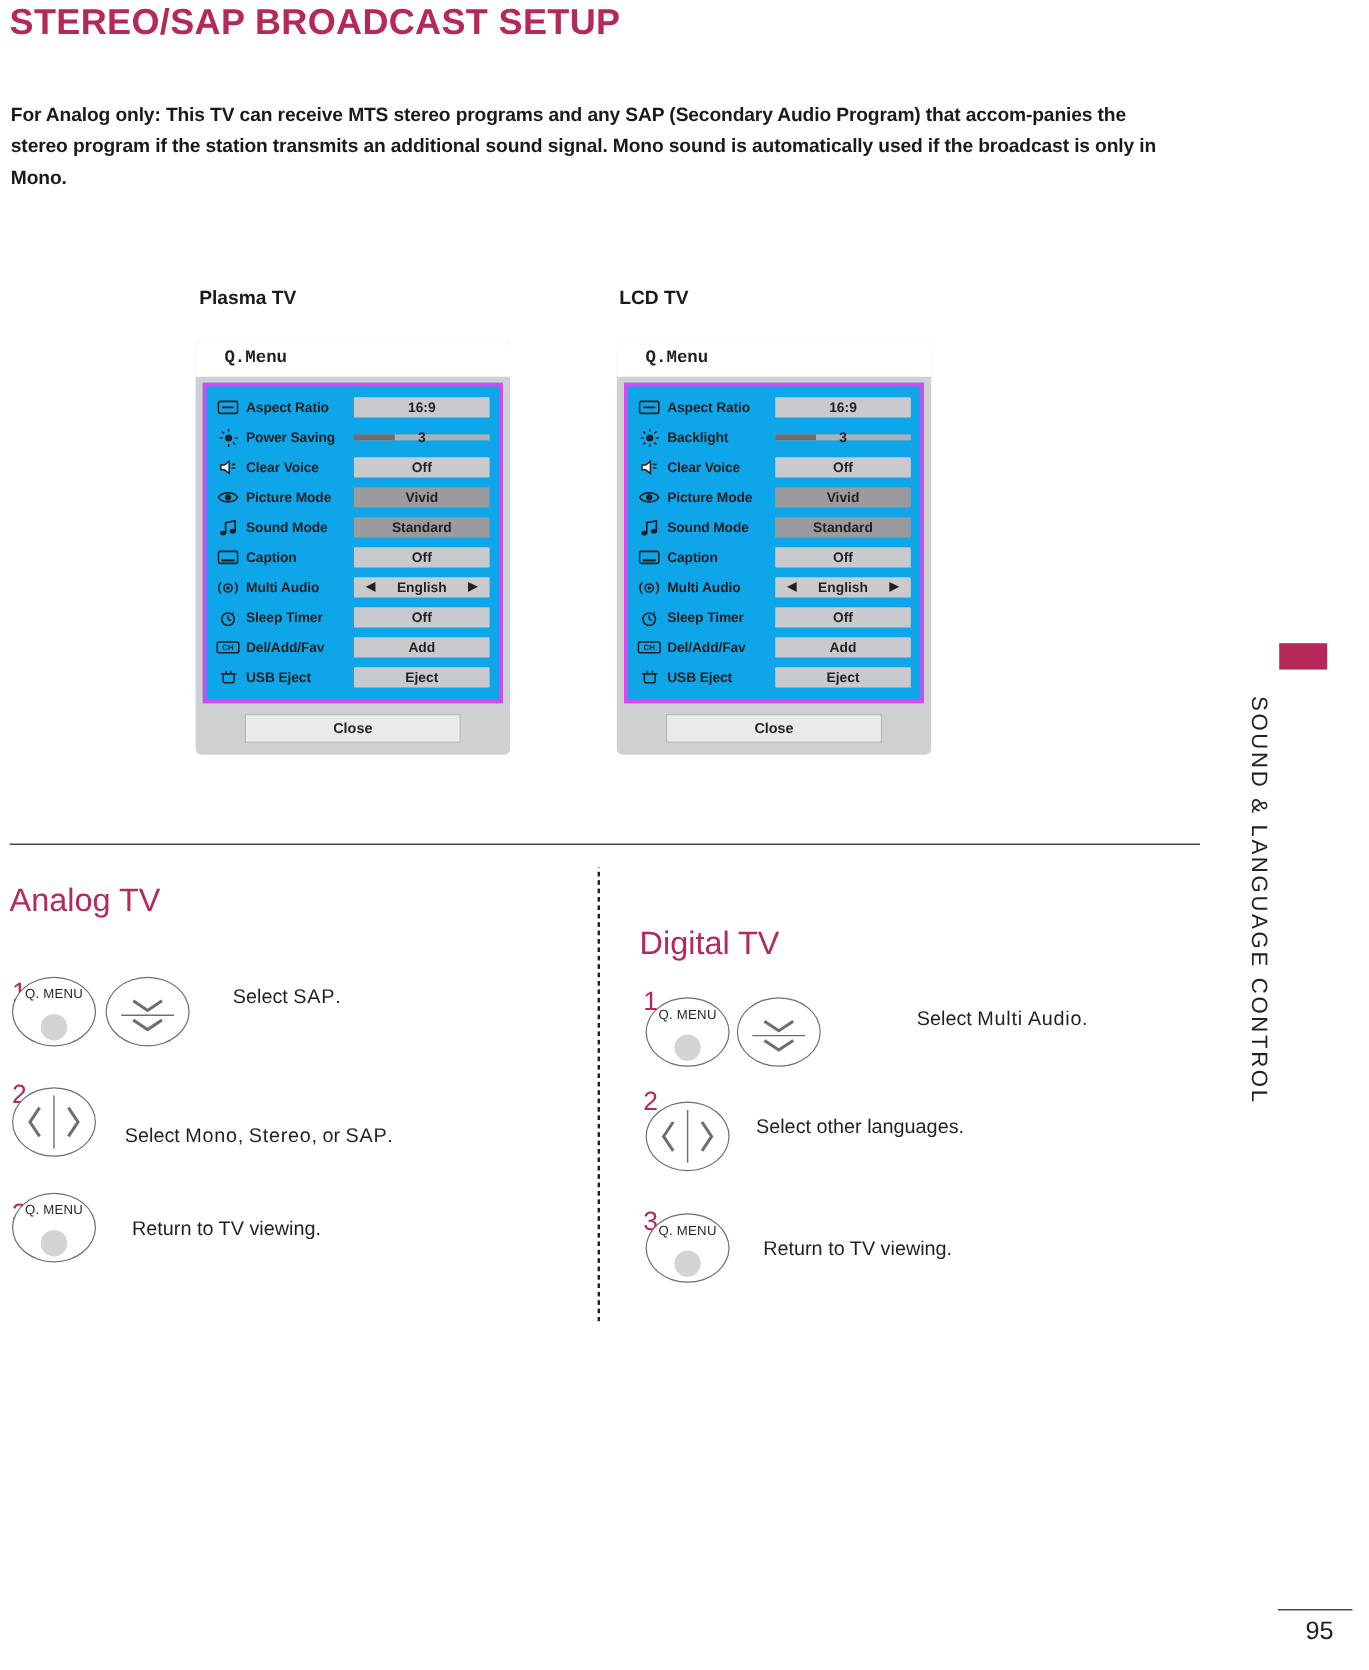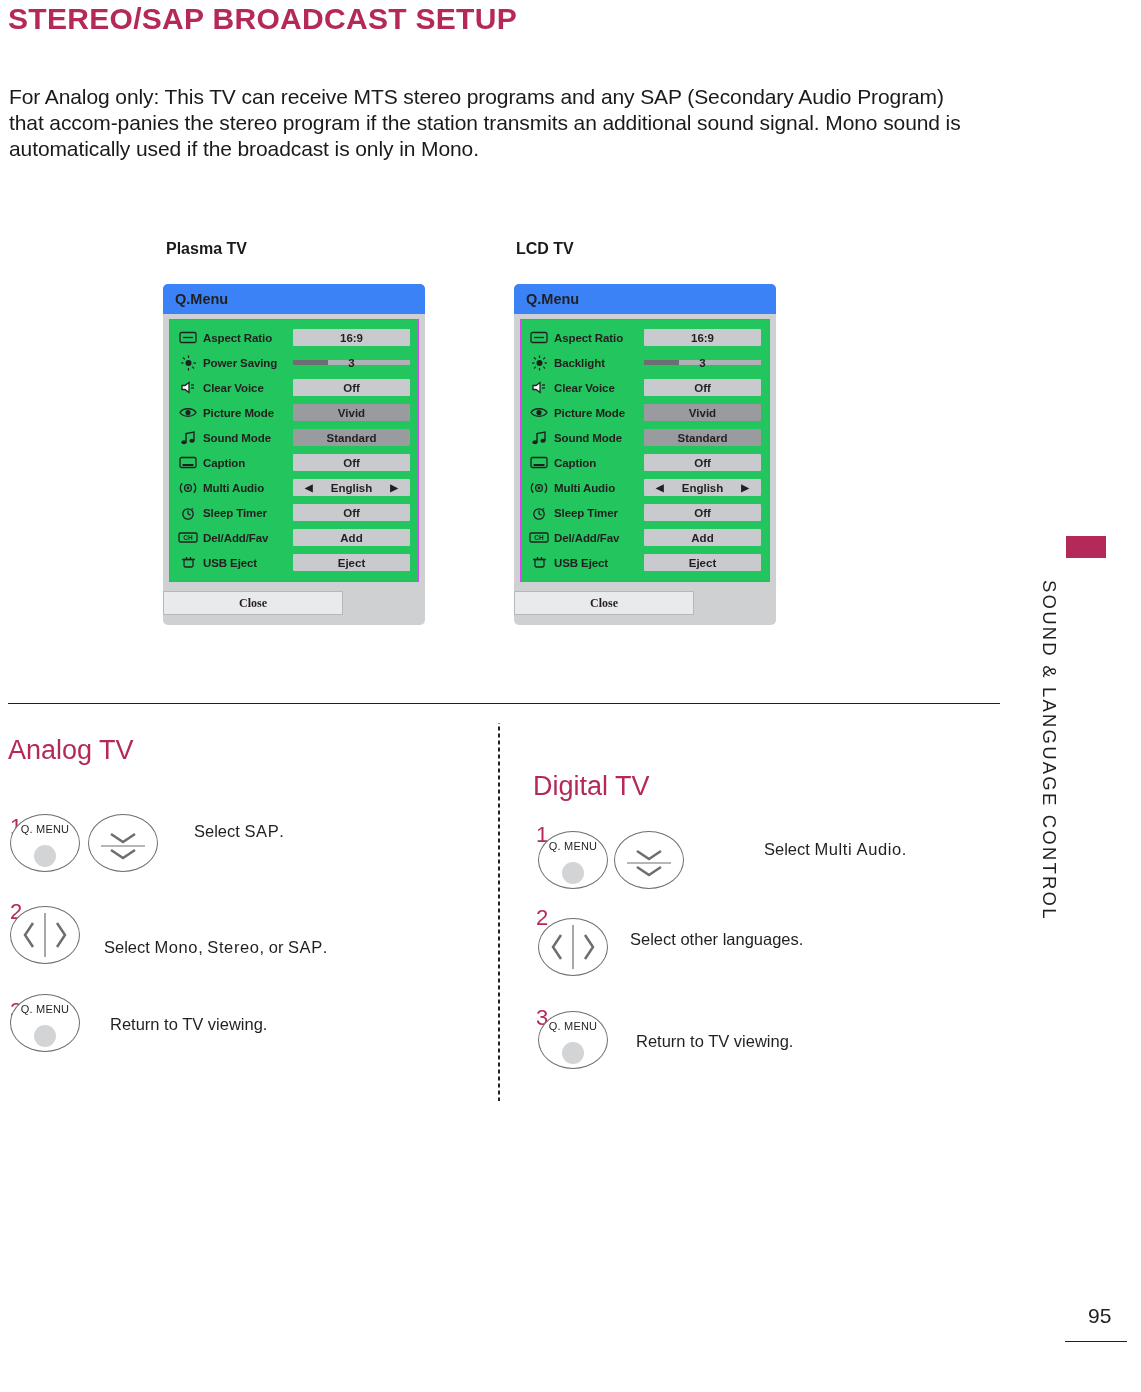--- a/index.html
+++ b/index.html
@@ -31,22 +31,22 @@
     letter-spacing: 0.3px;
     font-family: "Liberation Sans", sans-serif;
   }
 
   
   .intro {
     position: absolute;
     left: 9px;
     top: 84px;
     width: 970px;
-    font-size: 21px;
-    font-weight: normal;
+    font-size: 16px;
+    font-weight: bold;
     color: #1a1a1a;
     line-height: 26px;
     letter-spacing: -0.1px;
   }
 
   
   .side-bar {
     position: absolute;
     left: 1066px;
     top: 536px;
@@ -76,34 +76,35 @@
   }
   .qmenu {
     position: absolute;
     width: 262px;
     background: #cfd0d2;
     border-radius: 5px;
     box-shadow: 0 0 0 0 transparent;
   }
   .qmenu-header {
     height: 30px;
-    background: #3b82f6;
+    background: #ffffff;
     border-radius: 5px 5px 0 0;
     font-size: 14.5px;
     font-weight: bold;
     color: #231f20;
     display: flex;
     align-items: center;
-    padding-left: 12px;
+    padding-left: 24px;
     box-sizing: border-box;
+    font-family: Liberation Mono, monospace;
   }
   .qmenu-body {
     margin: 5px 6px 0 6px;
-    background: #22c55e;
-    border: 1px solid #d946ef;
+    background: #0ea5e9;
+    border: 3px solid #d946ef;
     padding: 5px 0 6px 0;
   }
   .qrow {
     display: flex;
     align-items: center;
     height: 25px;
     padding: 0 8px 0 8px;
     box-sizing: border-box;
   }
   .qrow .ic {
@@ -167,22 +168,21 @@
     gap: 18px;
   }
   .arrow-l, .arrow-r {
     font-size: 10px;
     line-height: 1;
     color: #231f20;
   }
   .qmenu-close-wrap {
     padding: 9px 0 10px 0;
     display: flex;
-    justify-content: flex-start;
-    font-family: Liberation Serif, serif;
+    justify-content: center;
   }
   .qmenu-close {
     width: 178px;
     height: 22px;
     background: #e9eaec;
     border: 1px solid #b6b7ba;
     font-size: 12px;
     font-weight: bold;
     color: #231f20;
     display: flex;
@@ -292,21 +292,21 @@
     position: absolute;
     left: 1065px;
     top: 1341px;
     width: 62px;
     height: 1px;
     background: #231f20;
   }
   .foot-num {
     position: absolute;
     left: 1088px;
-    top: 1304px;
+    top: 1348px;
     font-size: 21px;
     color: #231f20;
   }
 </style>
 </head>
 <body>
 
 <div class="page">
 
   <div class="page-title">STEREO/SAP BROADCAST SETUP</div>

